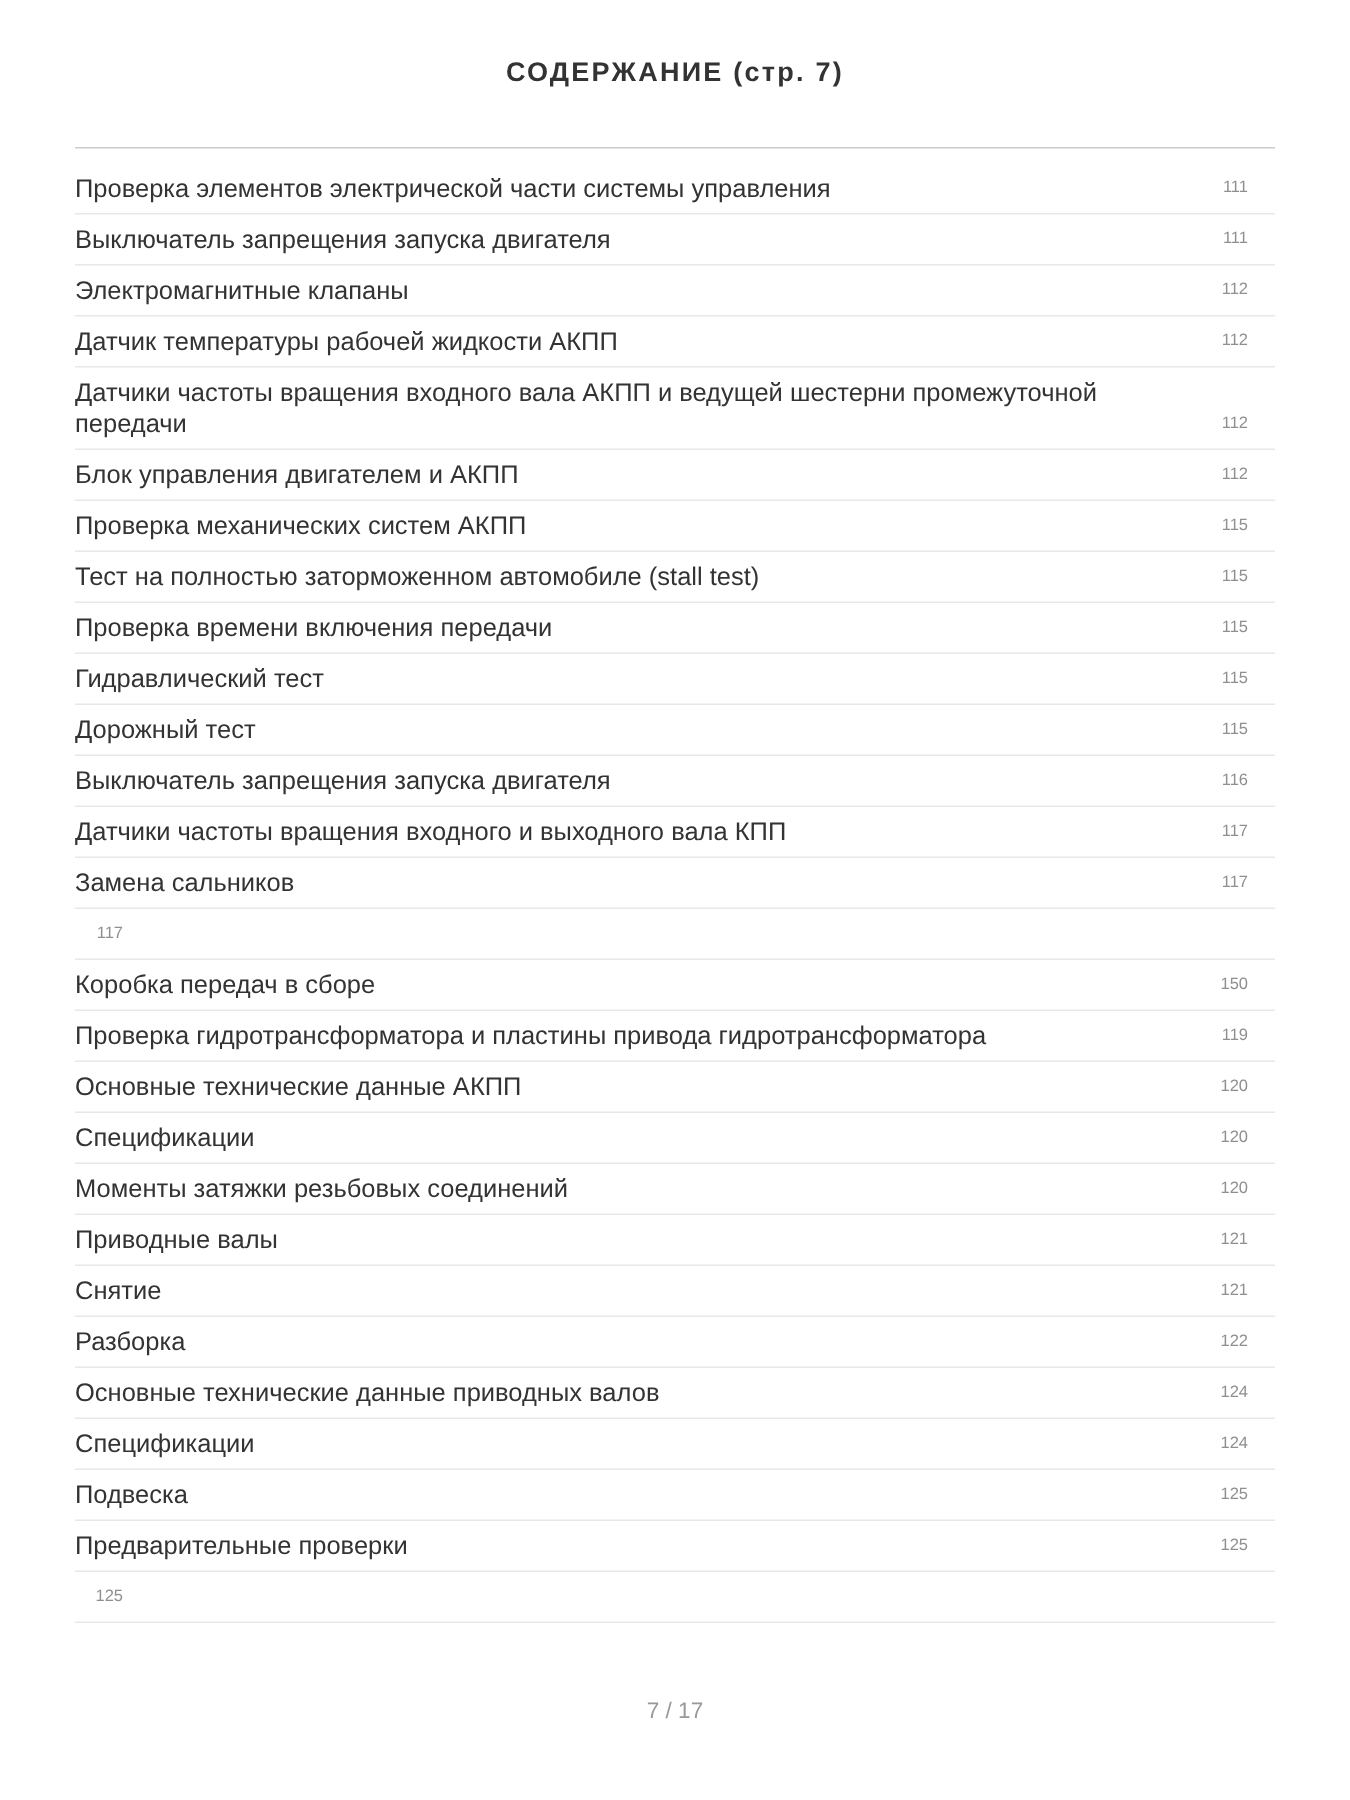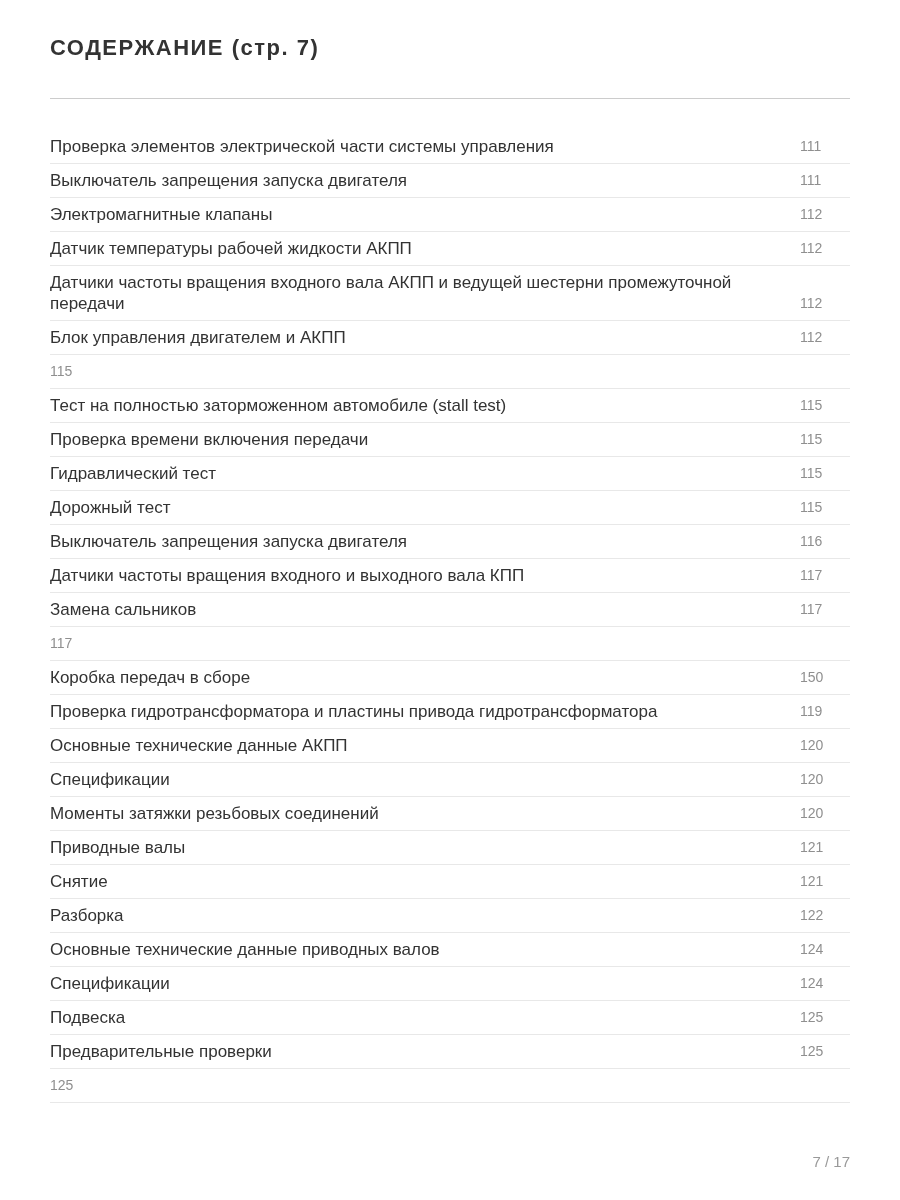--- a/index.html
+++ b/index.html
@@ -14,57 +14,59 @@
   html, body {
     margin: 0; padding: 0;
     width: 900px; height: 1200px;
     background: var(--bg);
     font-family: "Liberation Sans", sans-serif;
     overflow: hidden;
   }
   .page { width: 800px; margin: 0 auto; }
   .page-title {
     margin: 30px 0 0;
-    font-size: 22px;
+    text-align: center;
+    font-size: 18px;
     font-weight: 700;
     letter-spacing: 1.5px;
     line-height: 36px;
     color: var(--text);
   }
   .title-divider {
     border: none;
     border-top: 1px solid var(--divider);
     margin: 32px 0 0;
     height: 0;
   }
-  .toc { margin-top: 31px; }
+  .toc { margin-top: 10px; }
   .toc-row {
     display: flex;
     align-items: flex-end;
     gap: 16px;
     padding: 6px 18px 6px 0;
     border-bottom: 1px solid var(--border);
     cursor: pointer;
   }
   .entry-title {
     flex: 1;
     font-size: 17px;
     line-height: 21px;
     color: var(--text);
   }
   .entry-page {
-    font-size: 14px;
+    font-size: 11px;
     line-height: 21px;
     color: var(--num);
     min-width: 32px;
+    text-align: right;
     flex: none;
   }
   .footer {
     margin-top: 50px;
-    text-align: right;
+    text-align: center;
     font-size: 15px;
     line-height: 18px;
     color: var(--footer);
   }
 </style>
 </head>
 <body>
 
 <div class="page">
   <h1 class="page-title">СОДЕРЖАНИЕ (стр. 7)</h1>
@@ -94,20 +96,21 @@
     <span class="entry-title">Датчики частоты вращения входного вала АКПП и ведущей шестерни промежуточной передачи</span>
     <span class="entry-page">112</span>
   </div>
 
   <div class="toc-row">
     <span class="entry-title">Блок управления двигателем и АКПП</span>
     <span class="entry-page">112</span>
   </div>
 
   <div class="toc-row">
+    <span class="entry-title">Проверка механических систем АКПП</span>
     <span class="entry-page">115</span>
   </div>
 
   <div class="toc-row">
     <span class="entry-title">Тест на полностью заторможенном автомобиле (stall test)</span>
     <span class="entry-page">115</span>
   </div>
 
   <div class="toc-row">
     <span class="entry-title">Проверка времени включения передачи</span>

